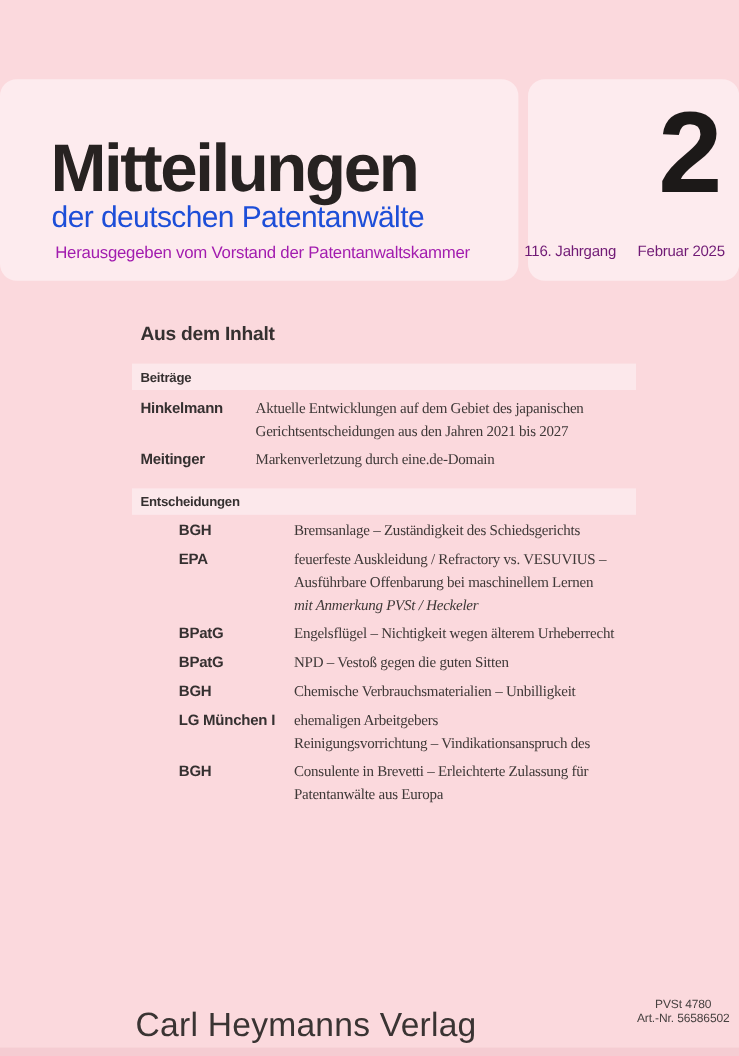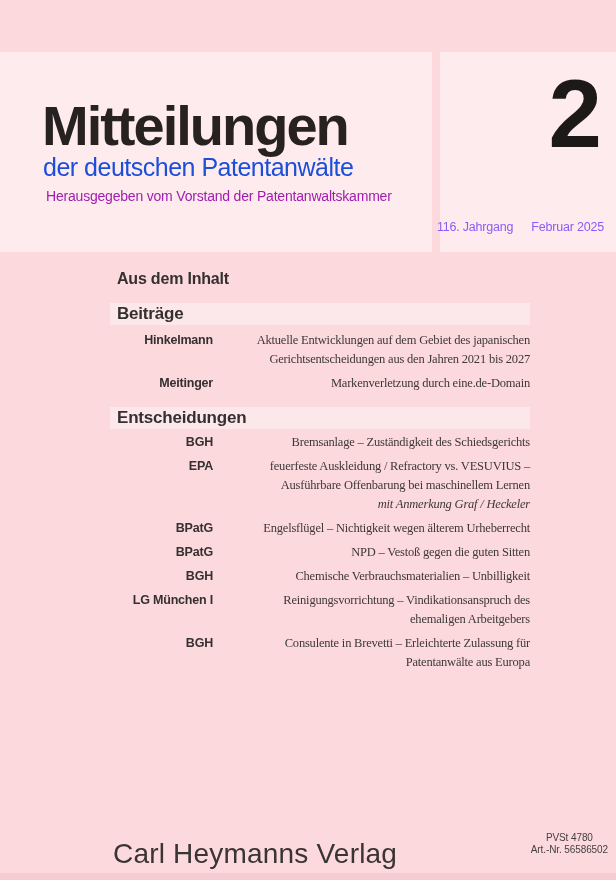--- a/index.html
+++ b/index.html
@@ -12,21 +12,21 @@
     --ink-label:#353030;
   }
   *{margin:0;padding:0;box-sizing:border-box;}
   html,body{background:#fff;}
   body{font-family:"Liberation Sans","DejaVu Sans",sans-serif;}
   .page{
     position:relative;width:616px;height:880px;overflow:hidden;
     background:var(--page-bg);
   }
   
-  .panel{position:absolute;top:52px;height:200px;background:var(--panel-bg);}
+  .panel{position:absolute;top:66px;height:168px;background:var(--panel-bg);border-radius:14px;}
   .panel-left{left:0;width:432px;}
   .panel-right{left:440px;width:176px;}
   .journal-title{
     position:absolute;left:42px;top:46px;
     font-size:56px;font-weight:bold;letter-spacing:-2px;
     color:var(--ink-dark);line-height:1;white-space:nowrap;
   }
   .journal-subtitle{
     position:absolute;left:43px;top:102px;
     font-size:25px;font-weight:normal;letter-spacing:-0.5px;
@@ -35,39 +35,39 @@
   .publisher-line{
     position:absolute;left:46px;top:136px;
     font-size:14px;color:#a21caf;letter-spacing:-0.2px;white-space:nowrap;
   }
   .issue-number{
     position:absolute;right:14px;top:14px;
     font-size:96px;font-weight:bold;color:#1c1918;line-height:1;
   }
   .issue-line{
     position:absolute;right:12px;bottom:18px;
-    display:flex;gap:18px;font-size:12.5px;color:#8b5cf6;
+    display:flex;gap:18px;font-size:12.5px;color:#701a75;
     letter-spacing:-0.2px;white-space:nowrap;
   }
   
   .contents{
     position:absolute;left:117px;top:271px;width:413px;
     font-size:12.5px;letter-spacing:-0.2px;color:var(--ink-body);
   }
   .contents-heading{
     font-weight:bold;color:var(--ink-label);font-size:16px;line-height:16px;
   }
   .section-bar{
     background:var(--bar-bg);height:22px;line-height:22px;
     margin:16px 0 0 -7px;width:420px;padding-left:7px;
   }
   .section-bar.second{margin-top:14px;}
-  .section-label{font-weight:bold;color:var(--ink-label);font-size:17px;}
-  .entries{margin-top:6px;text-align:right;}
-  .entries.tight{margin-top:4px;}
+  .section-label{font-weight:bold;color:var(--ink-label);font-size:11px;}
+  .entries{margin-top:6px;}
+  .entries.tight{margin-top:4px;margin-left:32px;}
   .entry{
     display:grid;grid-template-columns:96px 1fr;
     margin-bottom:5px;
   }
   .entry-author{
     font-weight:bold;color:var(--ink-label);line-height:19px;white-space:nowrap;
   }
   .entry-line{line-height:19px;white-space:nowrap;font-family:Liberation Serif, serif;}
   .entry-note{font-style:italic;}
   
@@ -128,21 +128,21 @@
             <div class="entry-author">BGH</div>
             <div class="entry-lines">
               <div class="entry-line">Bremsanlage – Zuständigkeit des Schiedsgerichts</div>
             </div>
           </div>
           <div class="entry">
             <div class="entry-author">EPA</div>
             <div class="entry-lines">
               <div class="entry-line">feuerfeste Auskleidung / Refractory vs. VESUVIUS –</div>
               <div class="entry-line">Ausführbare Offenbarung bei maschinellem Lernen</div>
-              <div class="entry-line entry-note">mit Anmerkung Graf / Heckeler</div>
+              <div class="entry-line entry-note">mit Anmerkung PVSt / Heckeler</div>
             </div>
           </div>
           <div class="entry">
             <div class="entry-author">BPatG</div>
             <div class="entry-lines">
               <div class="entry-line">Engelsflügel – Nichtigkeit wegen älterem Urheberrecht</div>
             </div>
           </div>
           <div class="entry">
             <div class="entry-author">BPatG</div>
@@ -152,22 +152,22 @@
           </div>
           <div class="entry">
             <div class="entry-author">BGH</div>
             <div class="entry-lines">
               <div class="entry-line">Chemische Verbrauchsmaterialien – Unbilligkeit</div>
             </div>
           </div>
           <div class="entry">
             <div class="entry-author">LG München I</div>
             <div class="entry-lines">
+              <div class="entry-line">ehemaligen Arbeitgebers</div>
               <div class="entry-line">Reinigungsvorrichtung – Vindikationsanspruch des</div>
-              <div class="entry-line">ehemaligen Arbeitgebers</div>
             </div>
           </div>
           <div class="entry">
             <div class="entry-author">BGH</div>
             <div class="entry-lines">
               <div class="entry-line">Consulente in Brevetti – Erleichterte Zulassung für</div>
               <div class="entry-line">Patentanwälte aus Europa</div>
             </div>
           </div>
         </div>

